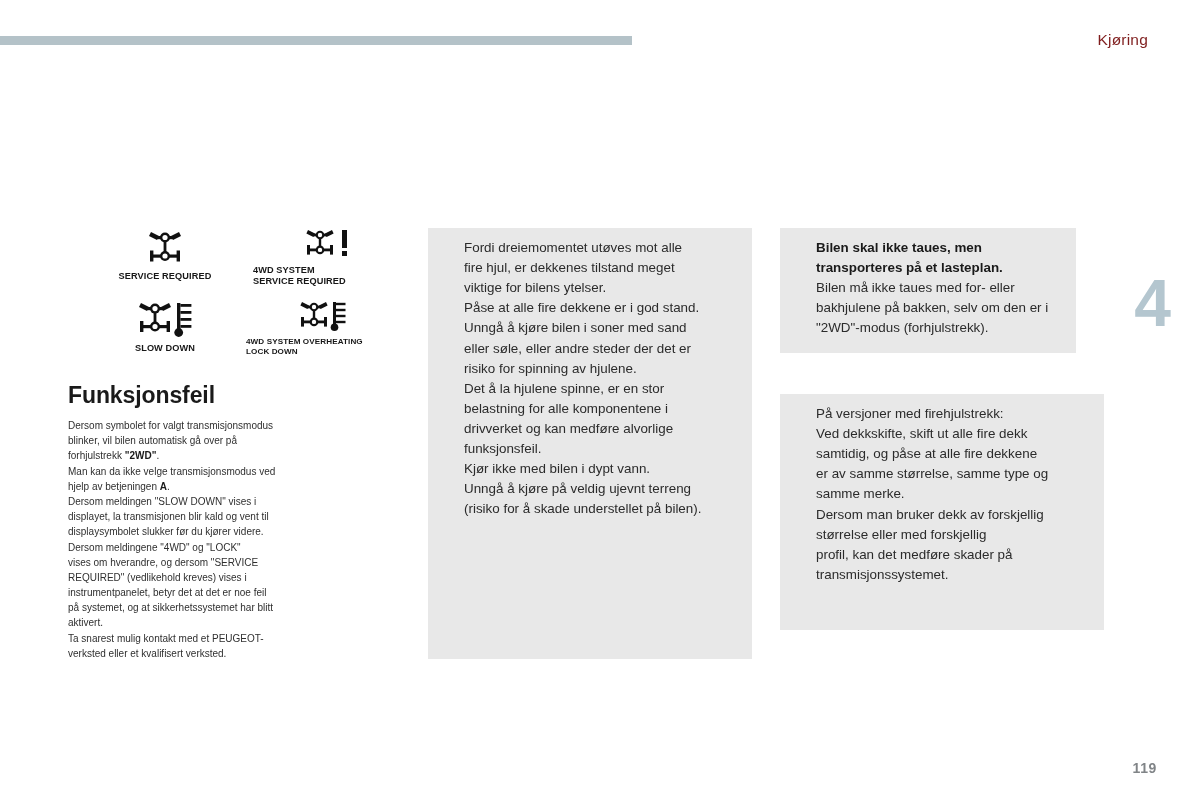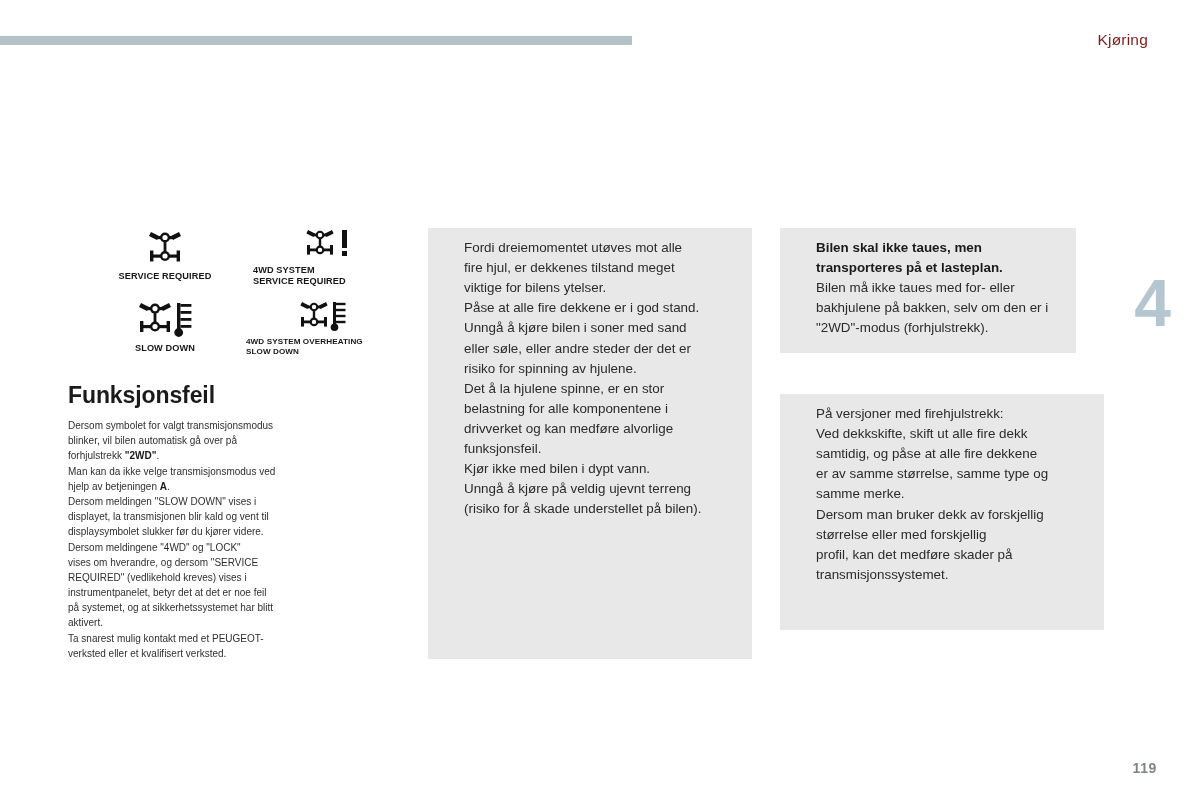--- a/index.html
+++ b/index.html
@@ -299,21 +299,21 @@
           <circle cx="17" cy="21.9" r="2.2" fill="#ffffff"></circle>
           <rect x="36" y="2" width="3" height="23"></rect>
           <circle cx="37.5" cy="27.2" r="3.8"></circle>
           <rect x="39" y="2.8" width="9.5" height="2.4"></rect>
           <rect x="39" y="8.8" width="9.5" height="2.4"></rect>
           <rect x="39" y="14.8" width="9.5" height="2.4"></rect>
           <rect x="39" y="20.8" width="9.5" height="2.4"></rect>
         </g>
       </svg>
       <div class="symbol-label">4WD SYSTEM OVERHEATING
-SLOW DOWN</div>
+LOCK DOWN</div>
     </div>
   </div>
 
   <h2 id="section-heading">Funksjonsfeil</h2>
 
   <div id="left-body"><span>Dersom symbolet for valgt transmisjonsmodus
 blinker, vil bilen automatisk gå over på
 forhjulstrekk </span><b>"2WD"</b><span>.
 Man kan da ikke velge transmisjonsmodus ved
 hjelp av betjeningen </span><b>A</b><span>.

